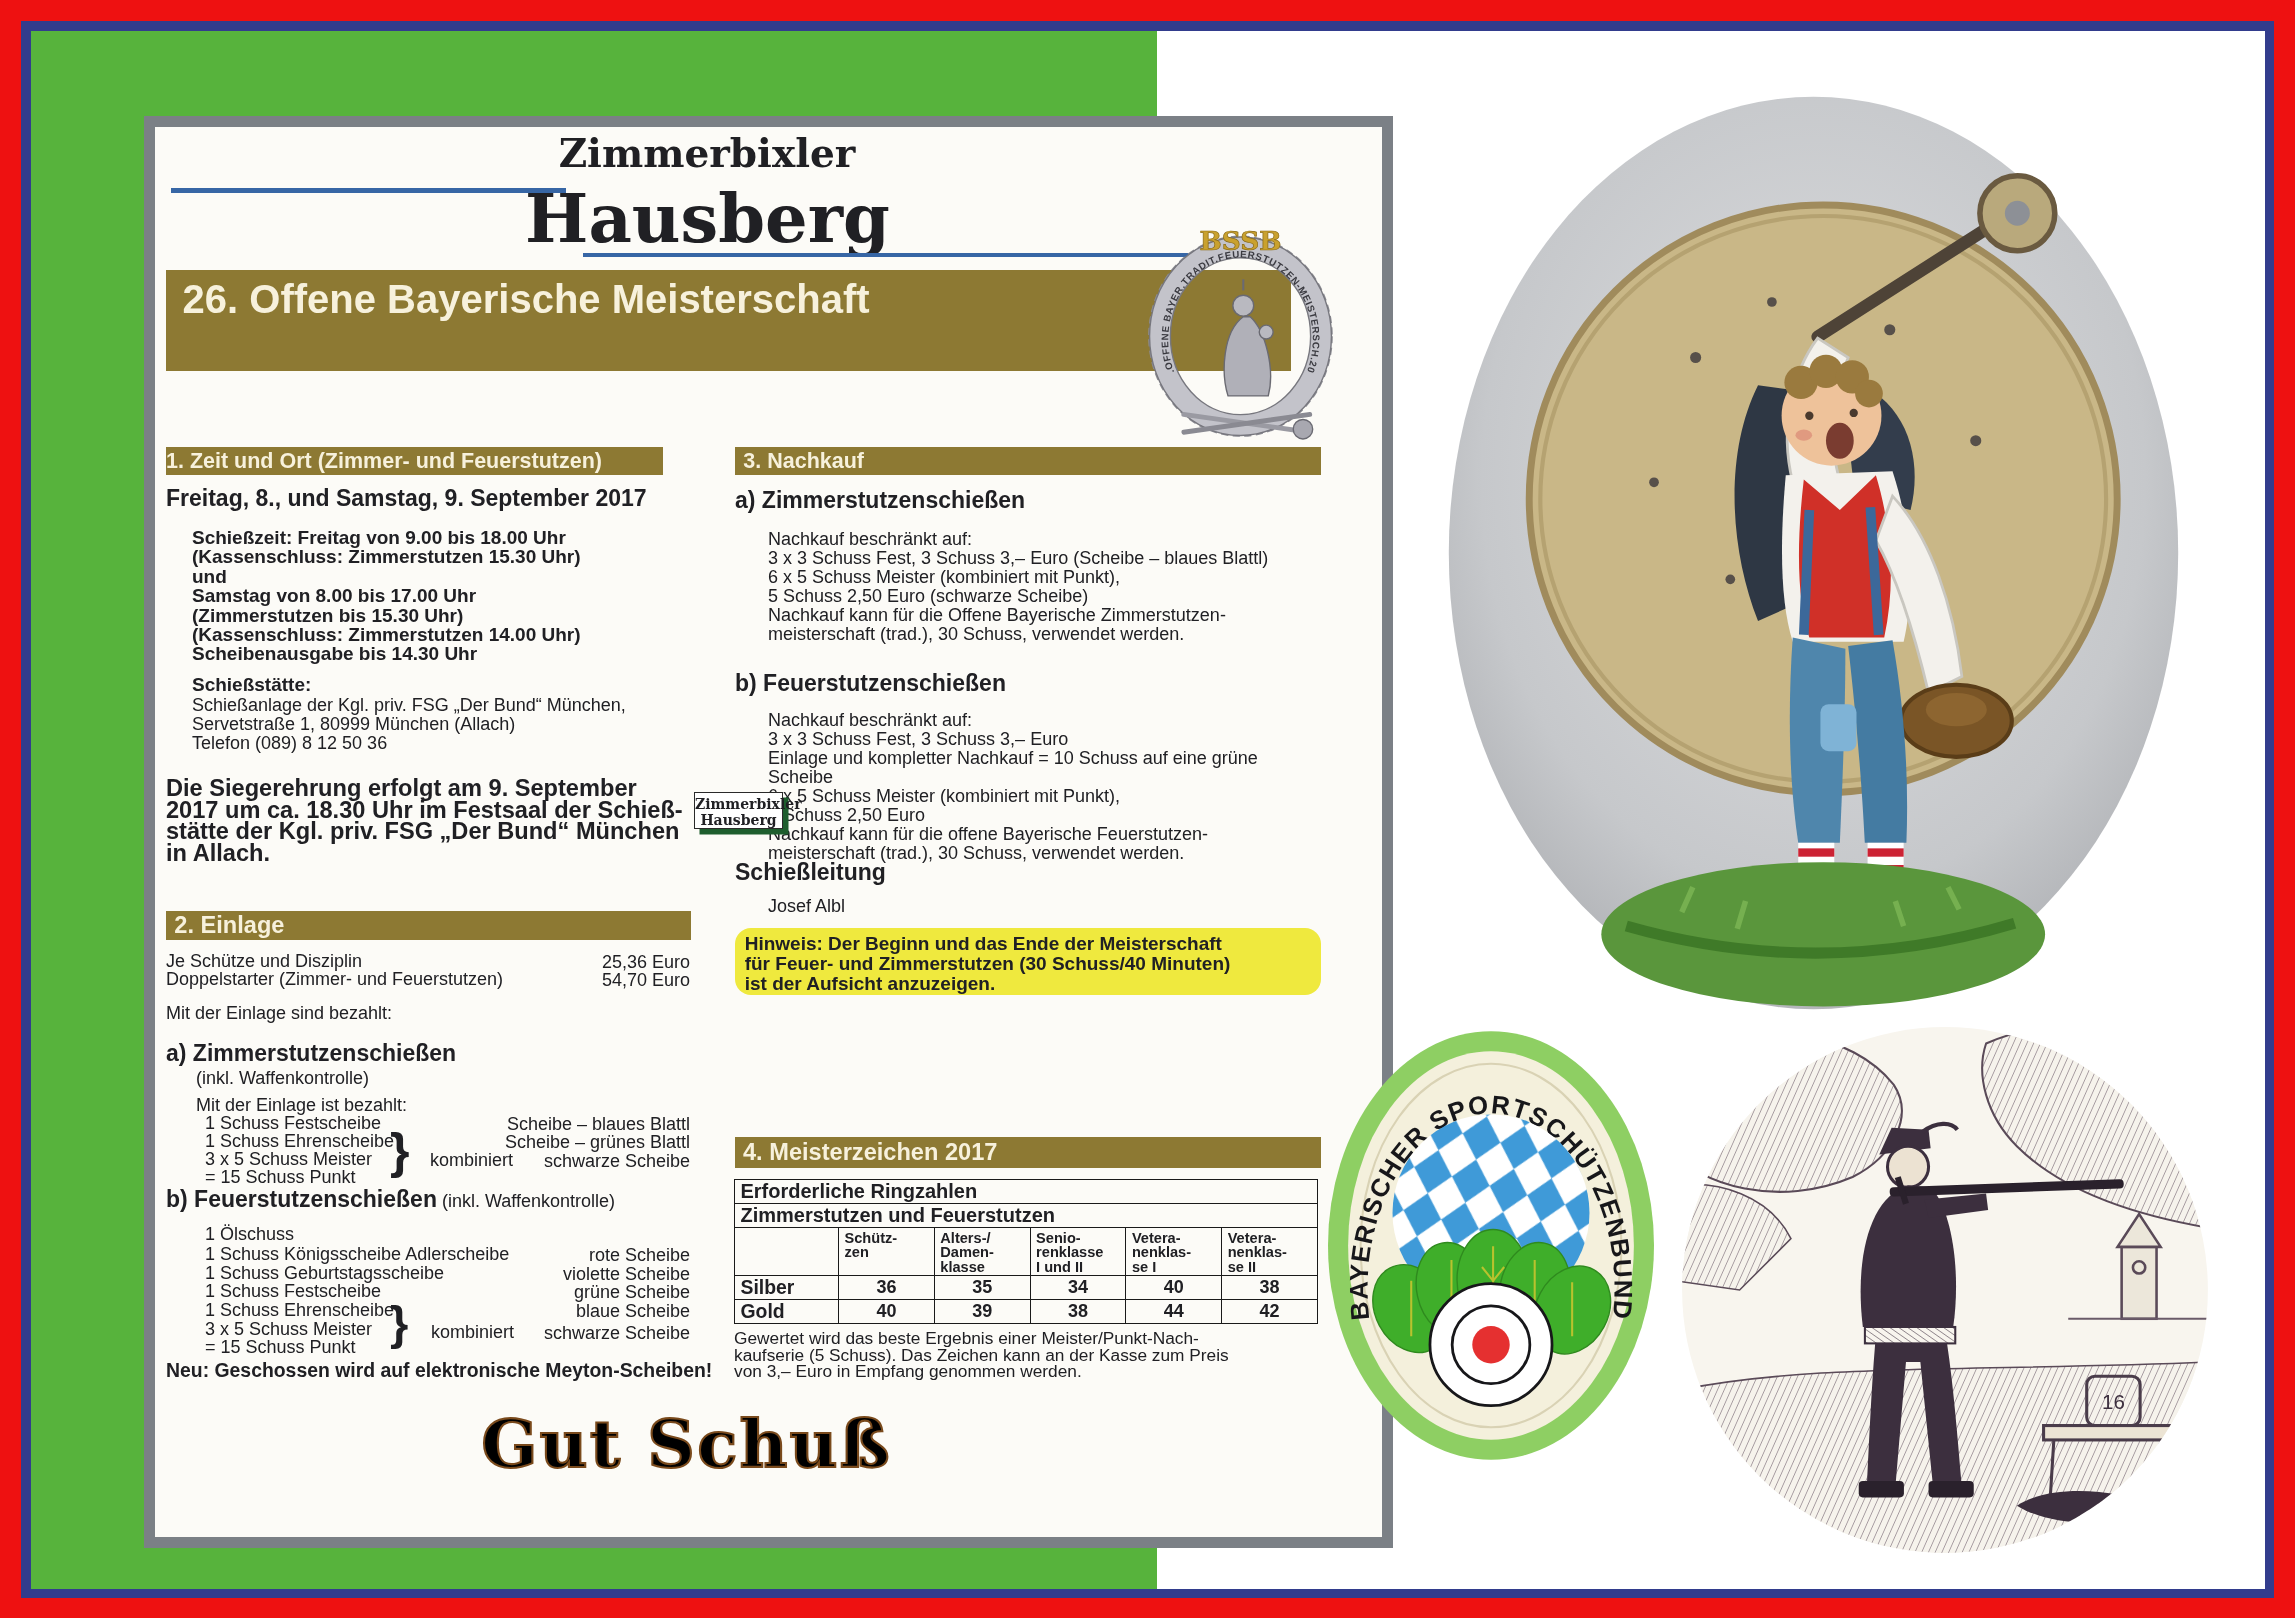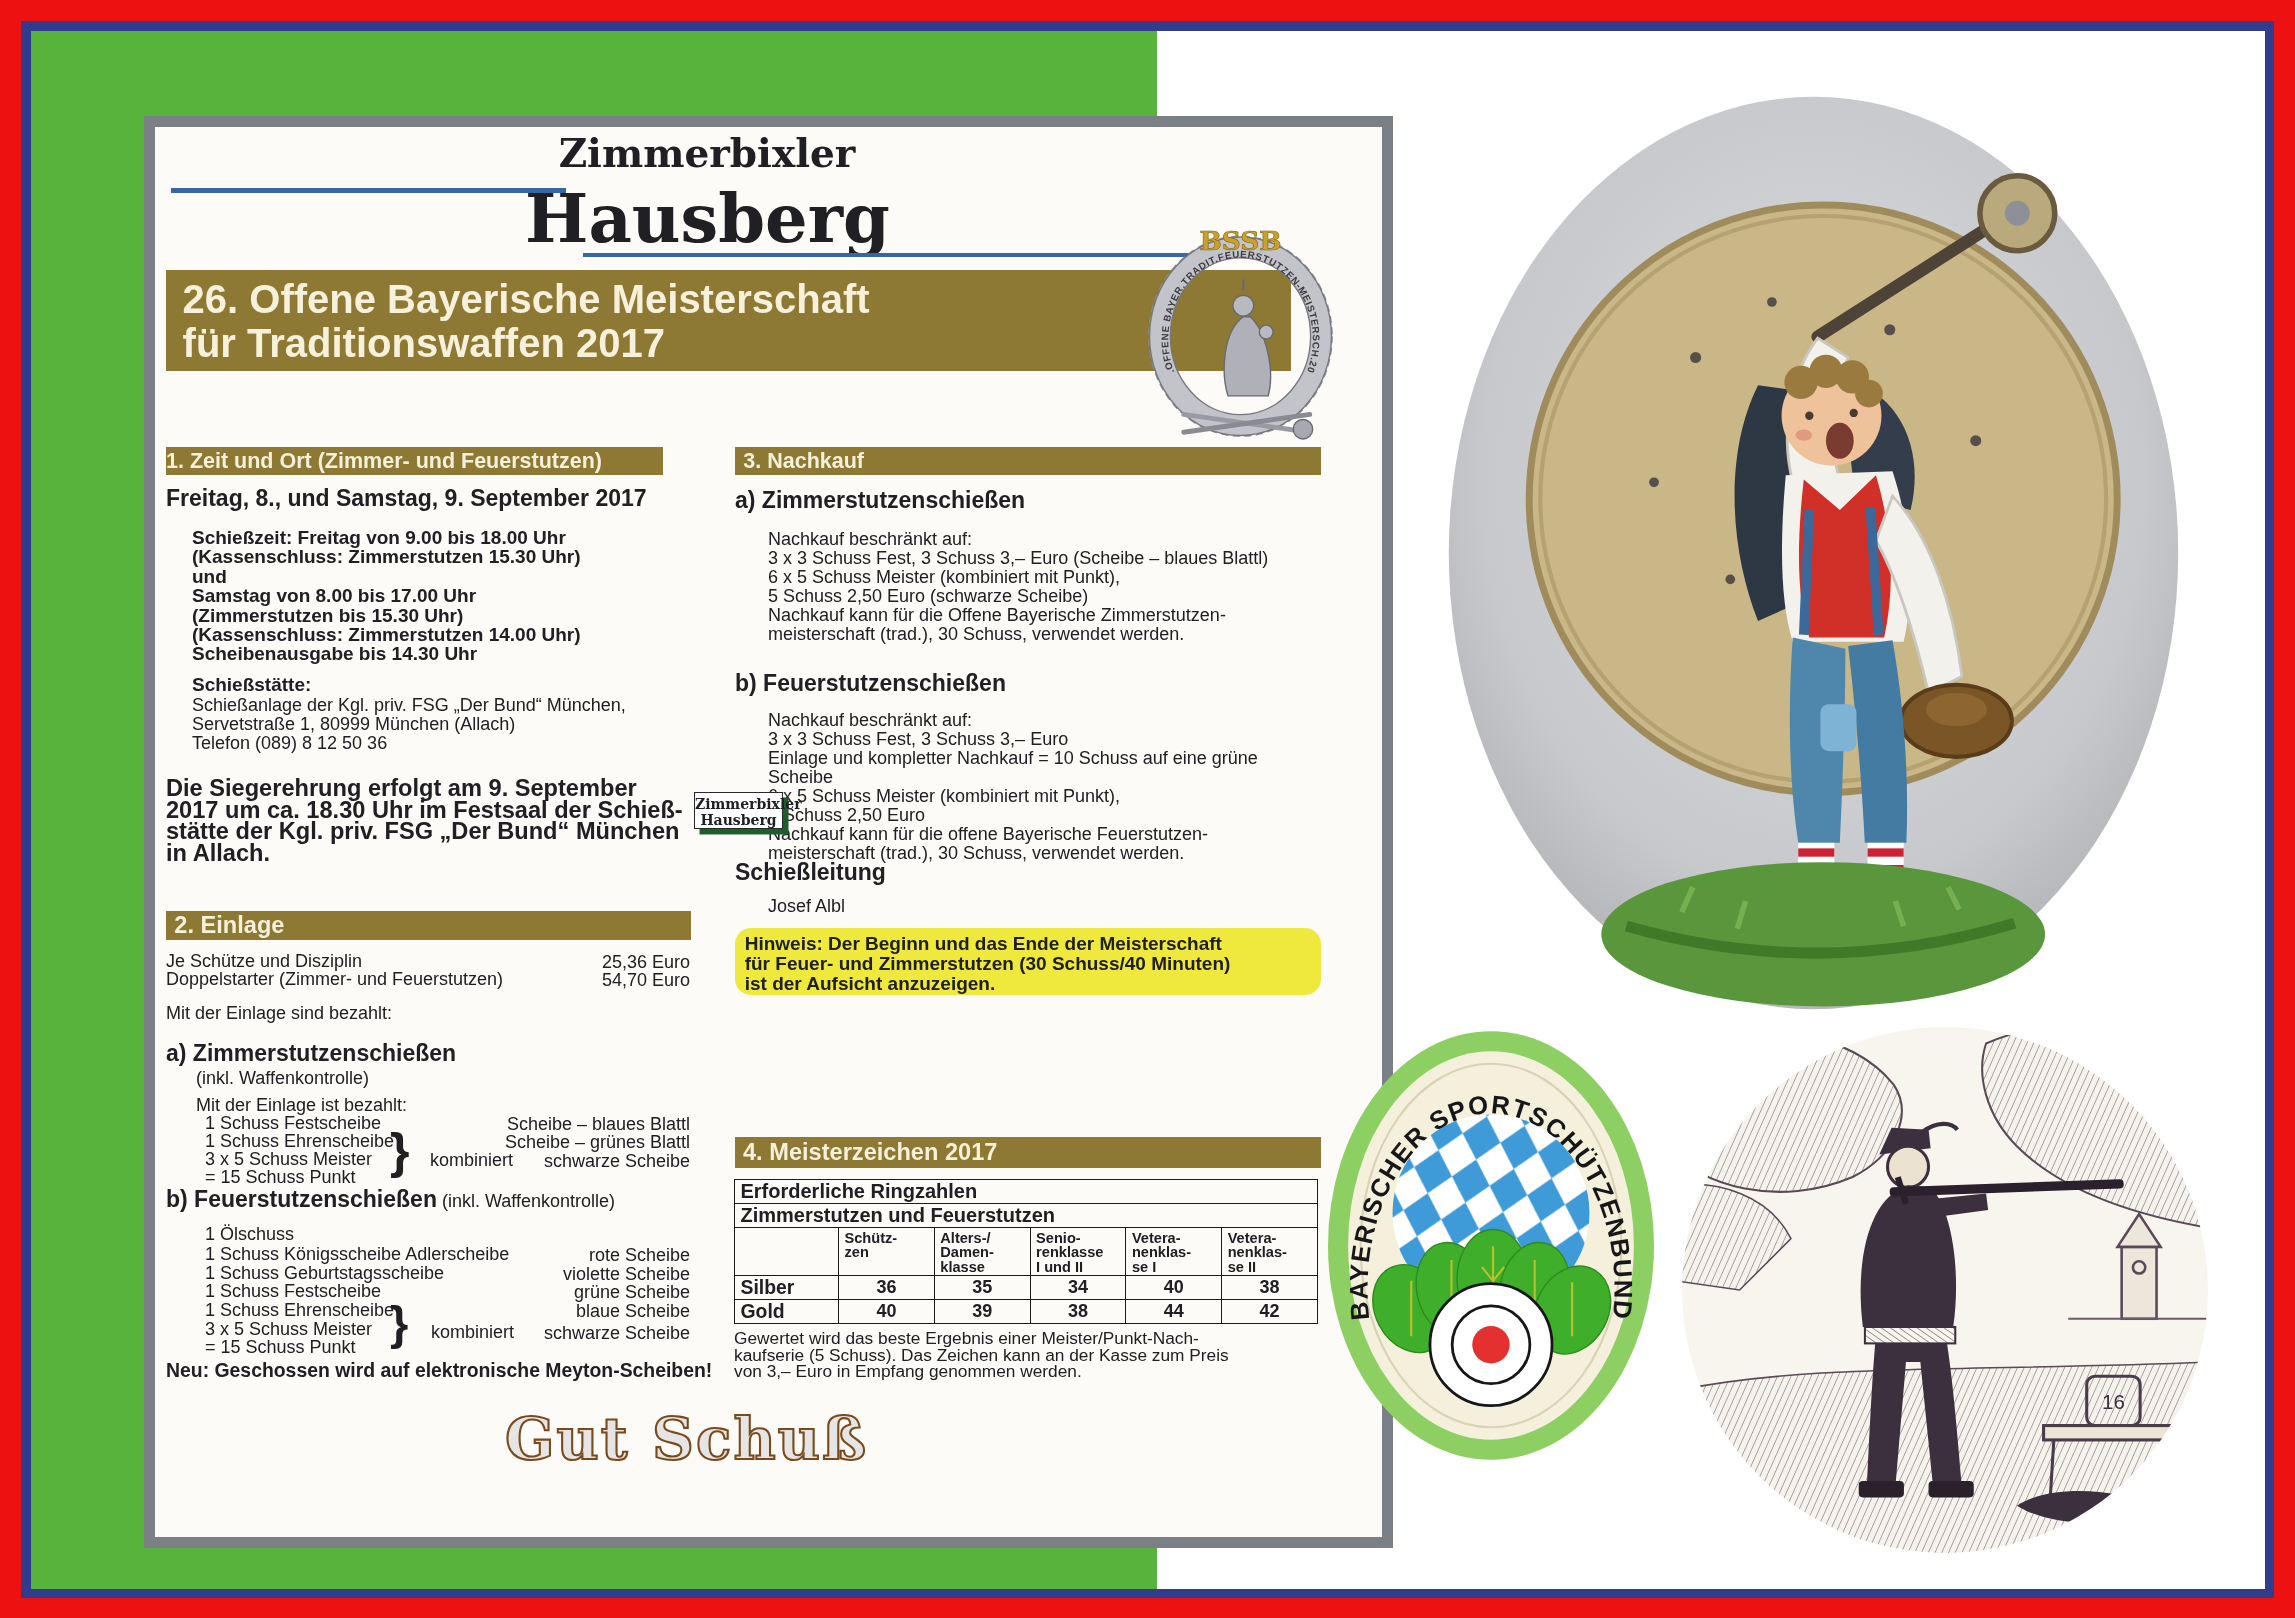--- a/index.html
+++ b/index.html
@@ -18,21 +18,21 @@
   .t26{font-size:18px;line-height:19px;}
   .t27b{font-size:19px;font-weight:bold;line-height:19.4px;}
   .t33b{font-size:23px;font-weight:bold;}
   .rv{position:absolute;right:1605px;text-align:right;font-size:18px;}
   .lines div{white-space:pre-line;}
   .notice-box{background:#efe93e;border-radius:16px;}
   .mtable{border-collapse:collapse;table-layout:fixed;background:#fcfbf7;}
   .mtable td{border:1.4px solid #1a1a1a;padding:0 5.5px;vertical-align:middle;}
   .mtable .hd{font-size:14.6px;font-weight:bold;line-height:14.6px;white-space:pre-line;padding-top:2.8px;vertical-align:top;}
   .mtable .num{font-size:18px;font-weight:bold;text-align:center;}
-  .gut{font-family:"DejaVu Serif",serif;font-weight:bold;font-size:58px;color:#e5e5e5;
+  .gut{font-family:"DejaVu Serif",serif;font-weight:bold;font-size:66px;color:#000000;
        -webkit-text-stroke:2.1px #7a4a1c;letter-spacing:2.1px;}
   .stamp{background:#ffffff;border:1.4px solid #2a2a2a;box-shadow:5.5px 5.5px 0 #1e5e2e;
          text-align:center;font-family:"DejaVu Serif",serif;font-weight:bold;font-size:14px;line-height:16px;}
 </style>
 </head>
 <body>
 
 <div id="stage">
   <div class="inner-border"></div>
   <div class="content-bg"></div>
@@ -41,21 +41,20 @@
   <div class="doc-frame"></div>
   <div class="doc-paper"></div>
 
   <div class="abs blackletter" style="left:499px;top:130px;width:416px;text-align:center;font-size:39px;">Zimmerbixler</div>
   <div class="abs rule" style="left:171px;top:188px;width:395px;height:4.9px;"></div>
   <div class="abs blackletter" style="left:465px;top:179px;width:485px;text-align:center;font-size:67px;">Hausberg</div>
   <div class="abs rule" style="left:583px;top:253px;width:666px;height:4.2px;"></div>
 
   <div class="abs gold-bar" style="left:166px;top:270px;width:1125px;height:101px;">
     <div class="abs" style="left:16.6px;top:7px;font-size:40px;">26. Offene Bayerische Meisterschaft</div>
-    <div class="abs" style="left:16.6px;top:51px;font-size:40px;">für Traditionswaffen 2017</div>
   </div>
 
   <div class="abs" style="left:1139px;top:221px;width:203px;height:236px;">
     <svg width="203" height="236" viewBox="0 0 292 340">
       <defs>
           <path id="medring" d="M 50,216 A 104 118 0 1 1 242,216" fill="none"></path>
         </defs>
       <ellipse cx="146" cy="166" rx="126" ry="138" fill="none" stroke="#8f8f96" stroke-width="14" stroke-dasharray="10 6"></ellipse>
       <ellipse cx="146" cy="166" rx="116" ry="128" fill="none" stroke="#c3c3ca" stroke-width="30"></ellipse>
       <ellipse cx="146" cy="166" rx="101" ry="113" fill="none" stroke="#77777e" stroke-width="2"></ellipse>

